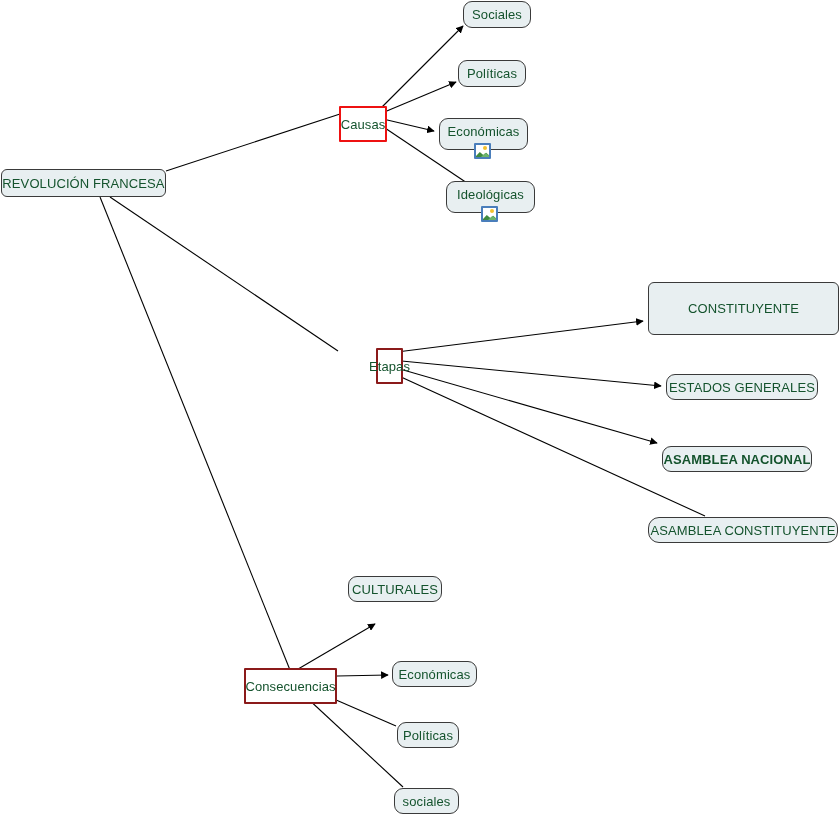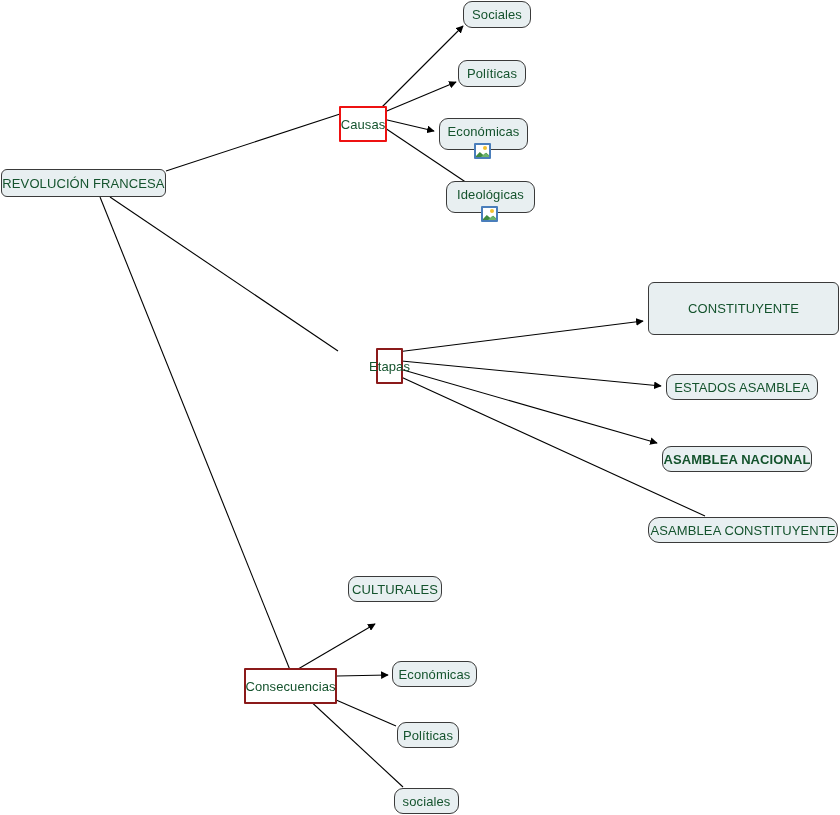--- a/index.html
+++ b/index.html
@@ -172,21 +172,21 @@
       <span class="hill2"></span>
       <span class="sun"></span>
     </span>
   </div>
 
   <div class="node big" style="left:648px; top:282px; width:191px; height:53px;">
     <span>CONSTITUYENTE</span>
   </div>
 
   <div class="node" style="left:666px; top:374px; width:152px; height:26px;">
-    <span>ESTADOS ASAMBLEA</span>
+    <span>ESTADOS GENERALES</span>
   </div>
 
   <div class="node" style="left:662px; top:446px; width:150px; height:26px;font-weight:bold;">
     <span>ASAMBLEA NACIONAL</span>
   </div>
 
   <div class="node" style="left:648px; top:517px; width:190px; height:26px;border-radius:11px;">
     <span>ASAMBLEA CONSTITUYENTE</span>
   </div>
 

